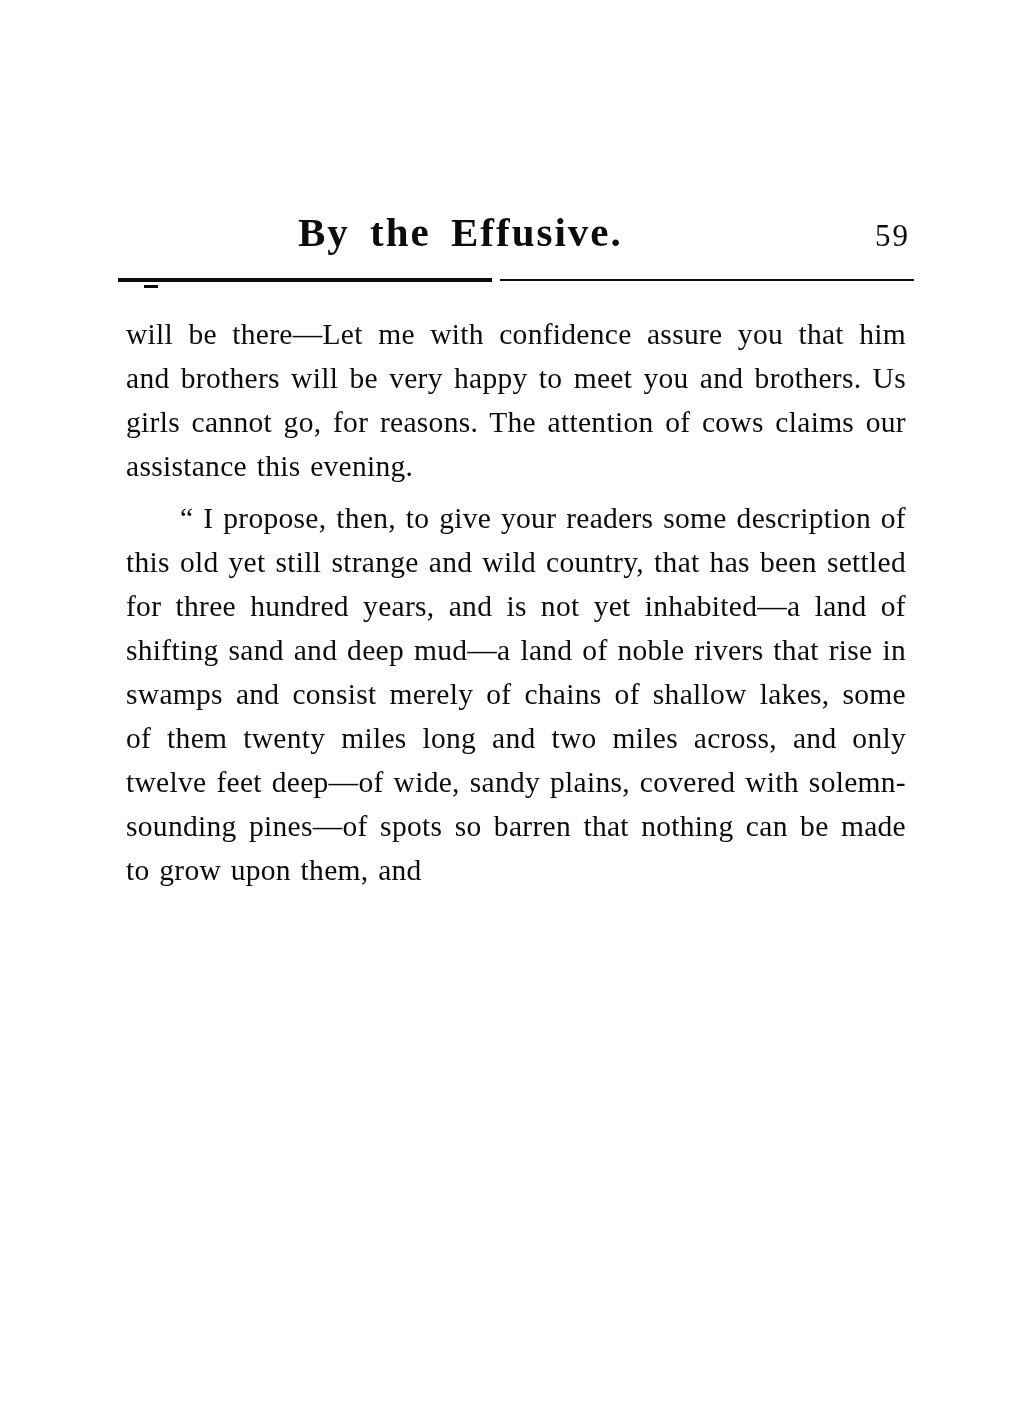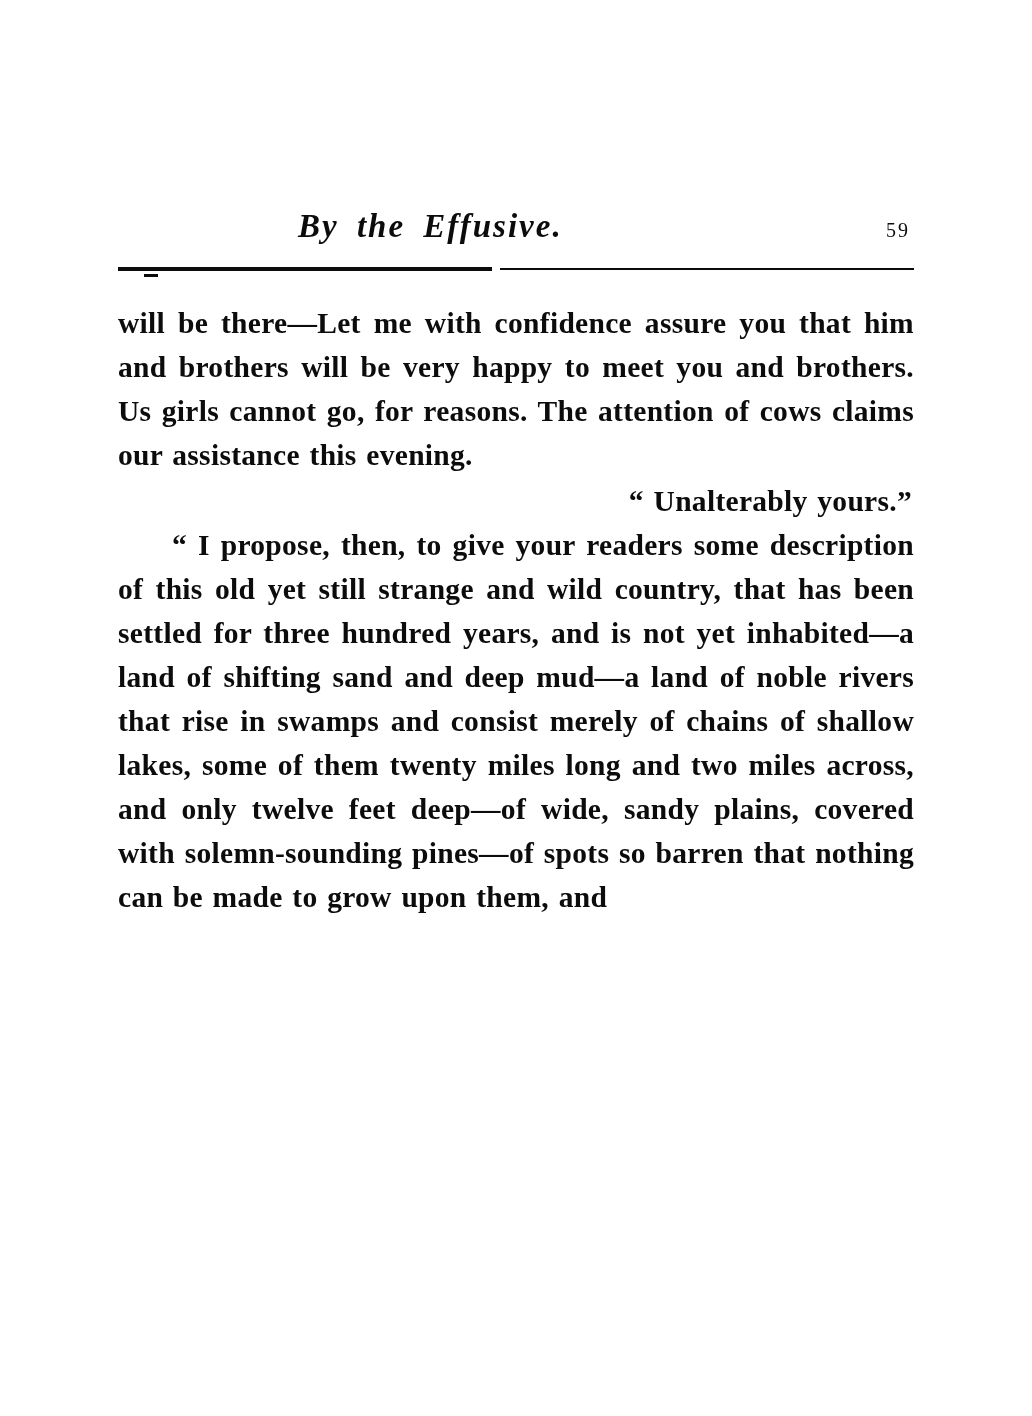--- a/index.html
+++ b/index.html
@@ -22,28 +22,27 @@
     width: 796px;
   }
   .running-head {
     display: flex;
     align-items: baseline;
     justify-content: space-between;
     padding: 0 4px 0 180px;
     margin-bottom: 22px;
   }
   .running-title {
-    font-style: italic;
     font-weight: 700;
-    font-size: 33px;
+    font-size: 41px;
     letter-spacing: 2px;
     word-spacing: 8px;
   }
   .page-number {
-    font-size: 20px;
+    font-size: 31px;
     font-weight: 400;
     letter-spacing: 2px;
   }
   .head-rule {
     position: relative;
     height: 8px;
     margin-bottom: 26px;
   }
   .head-rule .seg-left {
     position: absolute;
@@ -61,24 +60,24 @@
   }
   .head-rule .tick {
     position: absolute;
     left: 26px; top: 7px;
     width: 14px;
     height: 3px;
     background: #0c0c0c;
   }
   .body-text p {
     font-size: 29.5px;
-    font-weight: 700;
+    font-weight: 400;
     line-height: 44px;
     text-align: justify;
-    margin: 0;
+    margin: 8px;
     letter-spacing: 0.3px;
     word-spacing: 2px;
   }
   p.no-indent { text-indent: 0; }
   p.indent { text-indent: 54px; }
   p.signature {
     text-align: right;
     text-indent: 0;
     padding-right: 2px;
     margin-top: 2px;
@@ -97,19 +96,18 @@
 
   <div class="head-rule">
     <span class="seg-left"></span>
     <span class="seg-right"></span>
     <span class="tick"></span>
   </div>
 
   <div class="body-text">
     <p class="no-indent">will be there—Let me with confidence assure you that him and brothers will be very happy to meet you and brothers.  Us girls cannot go, for reasons.  The attention of cows claims our assistance this evening.</p>
 
-    <p class="signature">“ Unalterably yours.”</p>
 
 
     <p class="indent">“ I propose, then, to give your readers some description of this old yet still strange and wild country, that has been settled for three hundred years, and is not yet inhabited—a land of shifting sand and deep mud—a land of noble rivers that rise in swamps and consist merely of chains of shallow lakes, some of them twenty miles long and two miles across, and only twelve feet deep—of wide, sandy plains, covered with solemn-sounding pines—of spots so barren that nothing can be made to grow upon them, and</p>
   </div>
 
 </div>
 
 </body></html>

